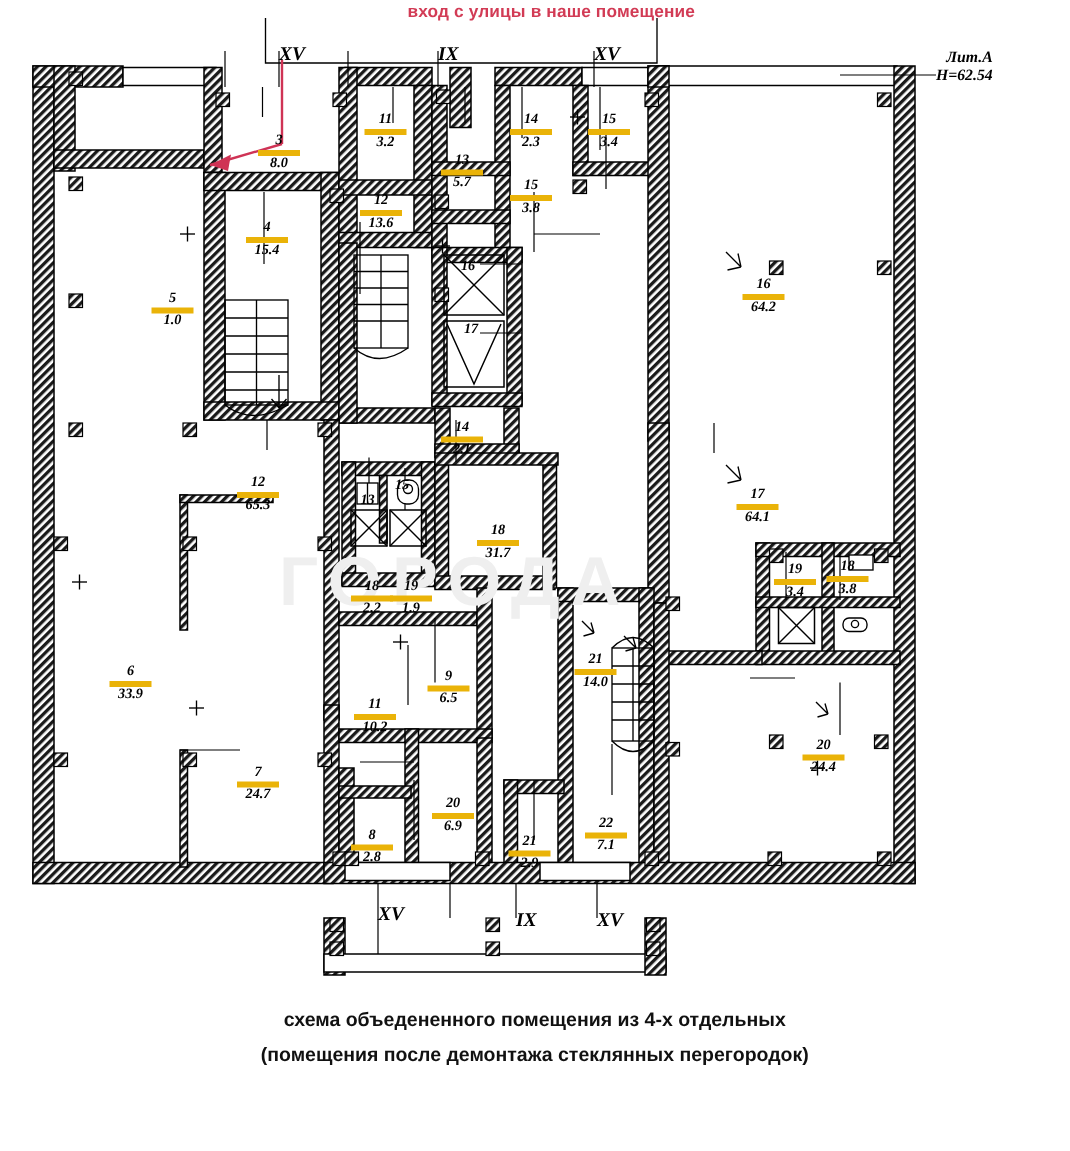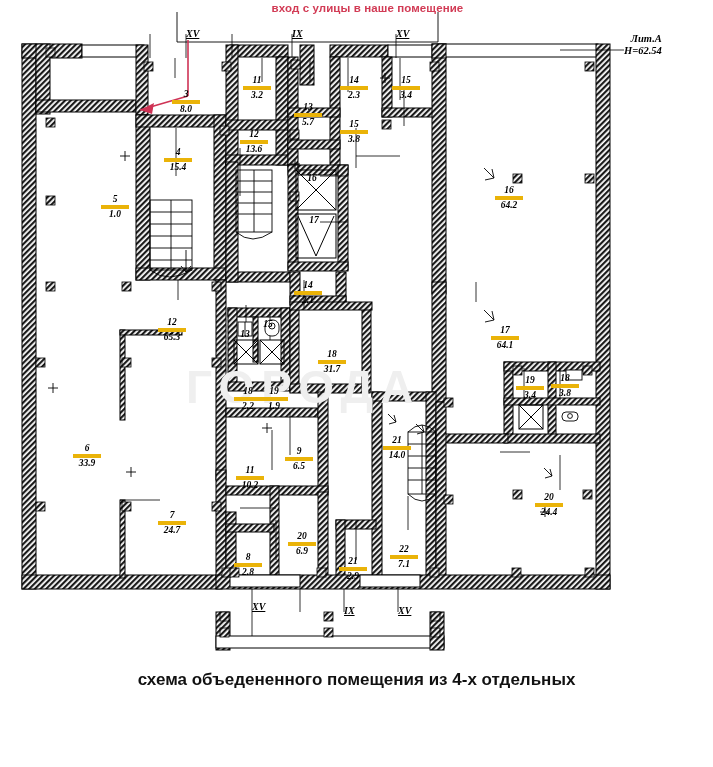--- a/index.html
+++ b/index.html
@@ -7,28 +7,28 @@
        font-family:"Liberation Serif",serif;color:#000;}
   #plan{position:absolute;left:0;top:0;width:713px;height:767px;}
   .hdr{position:absolute;left:11px;top:0;width:713px;text-align:center;
        font-family:"Liberation Sans",sans-serif;font-weight:bold;
        font-size:11.5px;color:#d23b55;letter-spacing:.1px;}
   .lit{position:absolute;left:624px;top:33px;font-family:"Liberation Serif",serif;
        font-style:italic;font-weight:bold;font-size:10.5px;line-height:11.5px;
        text-align:right;white-space:nowrap;}
   .cap{position:absolute;left:0;top:668px;width:713px;text-align:center;
        font-family:"Liberation Sans",sans-serif;font-weight:bold;
-       font-size:17px;line-height:23px;color:#111;}
+       font-size:13px;line-height:23px;color:#111;}
   .rm{position:absolute;font-style:italic;font-weight:bold;font-size:9.5px;
       line-height:9.5px;text-align:center;white-space:nowrap;}
   .rm .n{display:block;border-bottom:4px solid #eab308;padding:0 1px 0.5px 1px;}
   .rm .a{display:block;padding-top:0.5px;}
   .rm.noval .n{border-bottom:none;}
-  .ax{position:absolute;font-style:italic;font-weight:bold;font-size:10px;
-      white-space:nowrap;text-decoration:underline;}
+  .ax{position:absolute;font-style:italic;font-weight:bold;font-size:13px;
+      white-space:nowrap;}
   .wm{position:absolute;font-family:"Liberation Sans",sans-serif;
       font-weight:bold;font-size:46px;color:#efefef;letter-spacing:7px;
       white-space:nowrap;}
 </style>
 </head>
 <body>
 
 <svg id="plan" viewBox="0 0 713 767">
   <defs>
     <pattern id="hatch" width="4" height="4" patternUnits="userSpaceOnUse" patternTransform="rotate(45)">
@@ -466,13 +466,14 @@
       <span class="a">7.1</span>
     </div>
     <div class="rm" style="left: 535px; top: 493px; width: 28px;">
       <span class="n">20</span>
       <span class="a">24.4</span>
     </div>
   </div>
 
 <div class="cap">
   <div>схема объедененного помещения из 4-х отдельных</div>
+  <div>(помещения после демонтажа стеклянных перегородок)</div>
 </div>
 
 </body></html>

